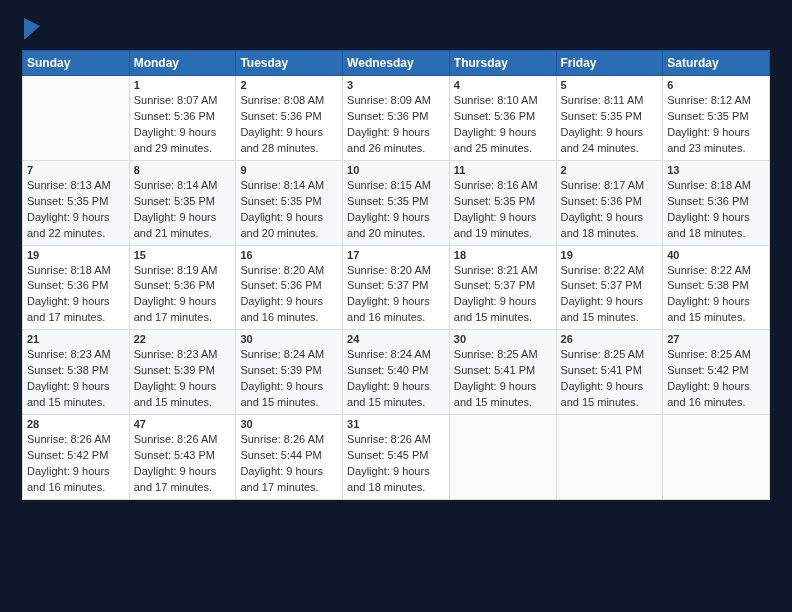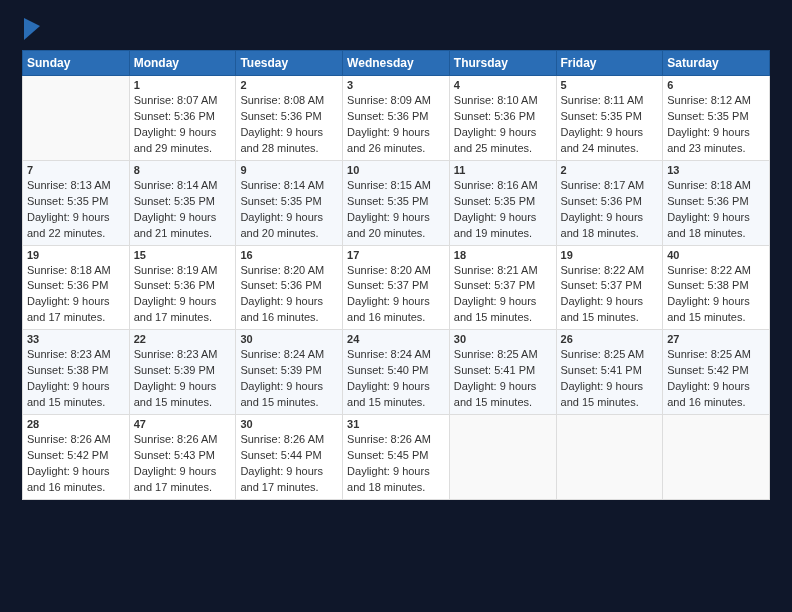--- a/index.html
+++ b/index.html
@@ -213,21 +213,21 @@
             <span class="day-num">19</span>
             <div class="day-info">Sunrise: 8:22 AM<br>Sunset: 5:37 PM<br>Daylight: 9 hours and 15 minutes.</div>
           </td>
           <td>
             <span class="day-num">40</span>
             <div class="day-info">Sunrise: 8:22 AM<br>Sunset: 5:38 PM<br>Daylight: 9 hours and 15 minutes.</div>
           </td>
         </tr>
         <tr>
           <td>
-            <span class="day-num">33</span>
+            <span class="day-num">21</span>
             <div class="day-info">Sunrise: 8:23 AM<br>Sunset: 5:38 PM<br>Daylight: 9 hours and 15 minutes.</div>
           </td>
           <td>
             <span class="day-num">22</span>
             <div class="day-info">Sunrise: 8:23 AM<br>Sunset: 5:39 PM<br>Daylight: 9 hours and 15 minutes.</div>
           </td>
           <td>
             <span class="day-num">30</span>
             <div class="day-info">Sunrise: 8:24 AM<br>Sunset: 5:39 PM<br>Daylight: 9 hours and 15 minutes.</div>
           </td>

